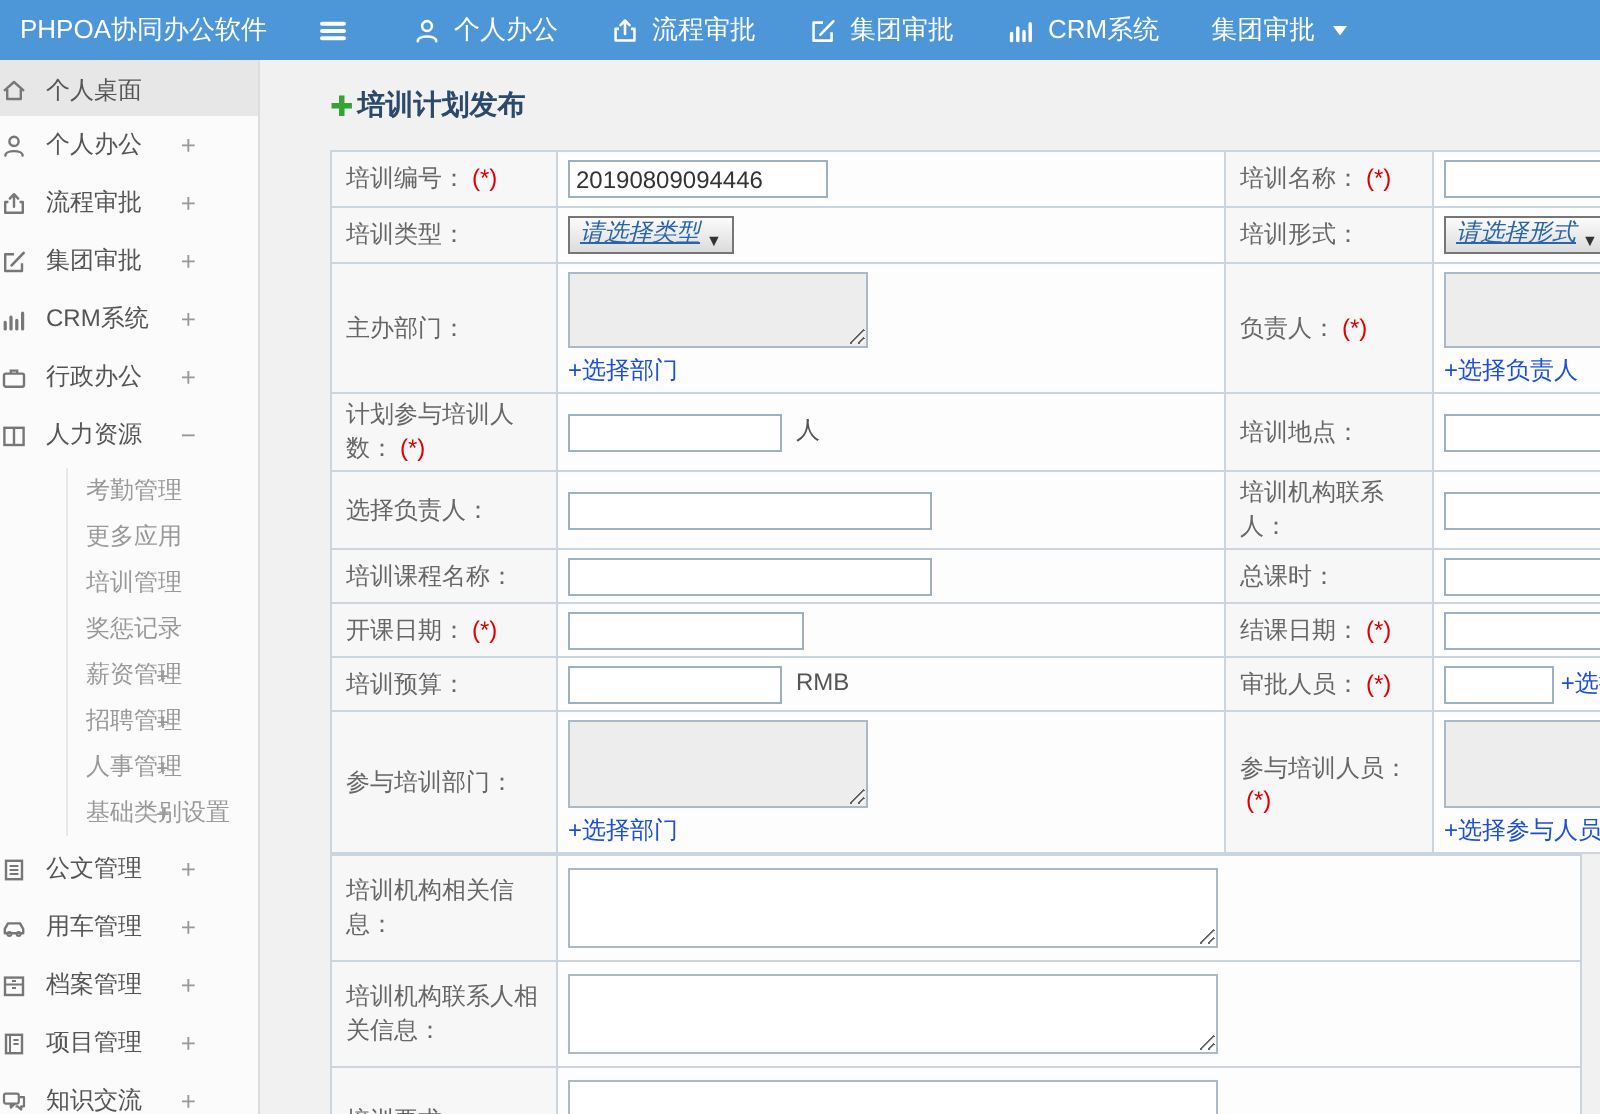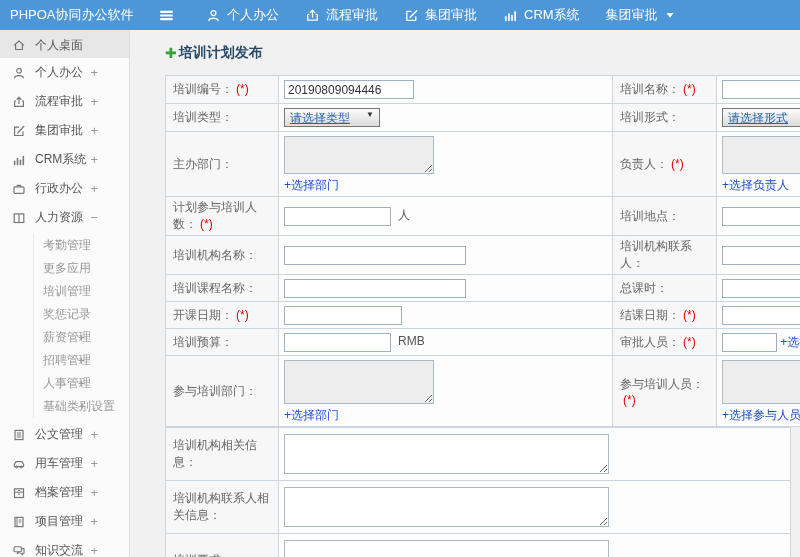--- a/index.html
+++ b/index.html
@@ -20,21 +20,21 @@
   .nav-item .nicon { width:15px; height:15px; margin-right:6px; }
   .nav-item .caret { width:10px; height:10px; margin-left:7px; }
   
   .layout { display:flex; height:527px; }
   .sidebar {
     width:130px; flex:0 0 130px; background:#fbfbfb;
     border-right:1px solid #ddd; padding-top:4px;
   }
   .s-item {
     height:29px; display:flex; align-items:center; position:relative;
-    padding-left:12px; color:#555; cursor:pointer;
+    color:#555; cursor:pointer;
   }
   .s-item.active { background:#e7e7e7; height:28px; margin-top:-4px; padding-top:2px; }
   .sicon { width:14px; height:14px; margin-right:9px; color:#777; flex:0 0 14px; }
   .s-exp { position:absolute; right:31px; color:#999; font-size:13px; }
   .s-sub { margin:2px 0 2px 33px; border-left:1px solid #e8e8e8; }
   .s-sub-item {
     height:23px; display:flex; align-items:center; position:relative;
     padding-left:9px; color:#999; cursor:pointer;
   }
   .s-sub-item .s-exp { right:44px; font-size:12px; }
@@ -68,23 +68,23 @@
     width:150px; height:38px; font:inherit; resize:both; margin-top:2px;
   }
   textarea.ta2 { height:44px; }
   textarea.big {
     display:block; border:1px solid #abb9c6; background:#fff;
     width:325px; height:40px; font:inherit; resize:both;
   }
   a.link { color:#1d4ed8; text-decoration:none; cursor:pointer; }
   .link-under { display:inline-block; margin-top:3px; }
   .sel {
-    display:inline-flex; align-items:flex-start; cursor:pointer;
+    display:inline-flex; align-items:flex-end; cursor:pointer;
     border:1px solid #767676; background:linear-gradient(#fbfbfb,#dcdcdc);
-    padding:1px 5px; gap:16px; height:19px;
+    padding:1px 5px; gap:3px; height:19px;font-style:italic;
   }
   .sel-txt { color:#2965a8; text-decoration:underline; }
   .sel-arrow { font-size:8px; color:#333; }
   svg { display:block; }
 </style>
 </head>
 <body>
 
 <svg width="0" height="0" style="position:absolute">
   <defs>
@@ -353,21 +353,21 @@
             <a class="link link-under">+选择负责人</a>
           </td>
         </tr>
         <tr class="h27">
           <td class="lbl"><span>计划参与培训人数：</span><span class="req">(*)</span></td>
           <td class="fld"><input class="txt w107" style=""><span class="unit">人</span></td>
           <td class="lbl"><span>培训地点：</span></td>
           <td class="fld"><input class="txt w230" style=""></td>
         </tr>
         <tr class="h27">
-          <td class="lbl"><span>培训机构名称：</span></td>
+          <td class="lbl"><span>选择负责人：</span></td>
           <td class="fld"><input class="txt w182" style=""></td>
           <td class="lbl"><span>培训机构联系人：</span></td>
           <td class="fld"><input class="txt w230" style=""></td>
         </tr>
         <tr class="h27">
           <td class="lbl"><span>培训课程名称：</span></td>
           <td class="fld"><input class="txt w182" style=""></td>
           <td class="lbl"><span>总课时：</span></td>
           <td class="fld"><input class="txt w230" style=""></td>
         </tr>

